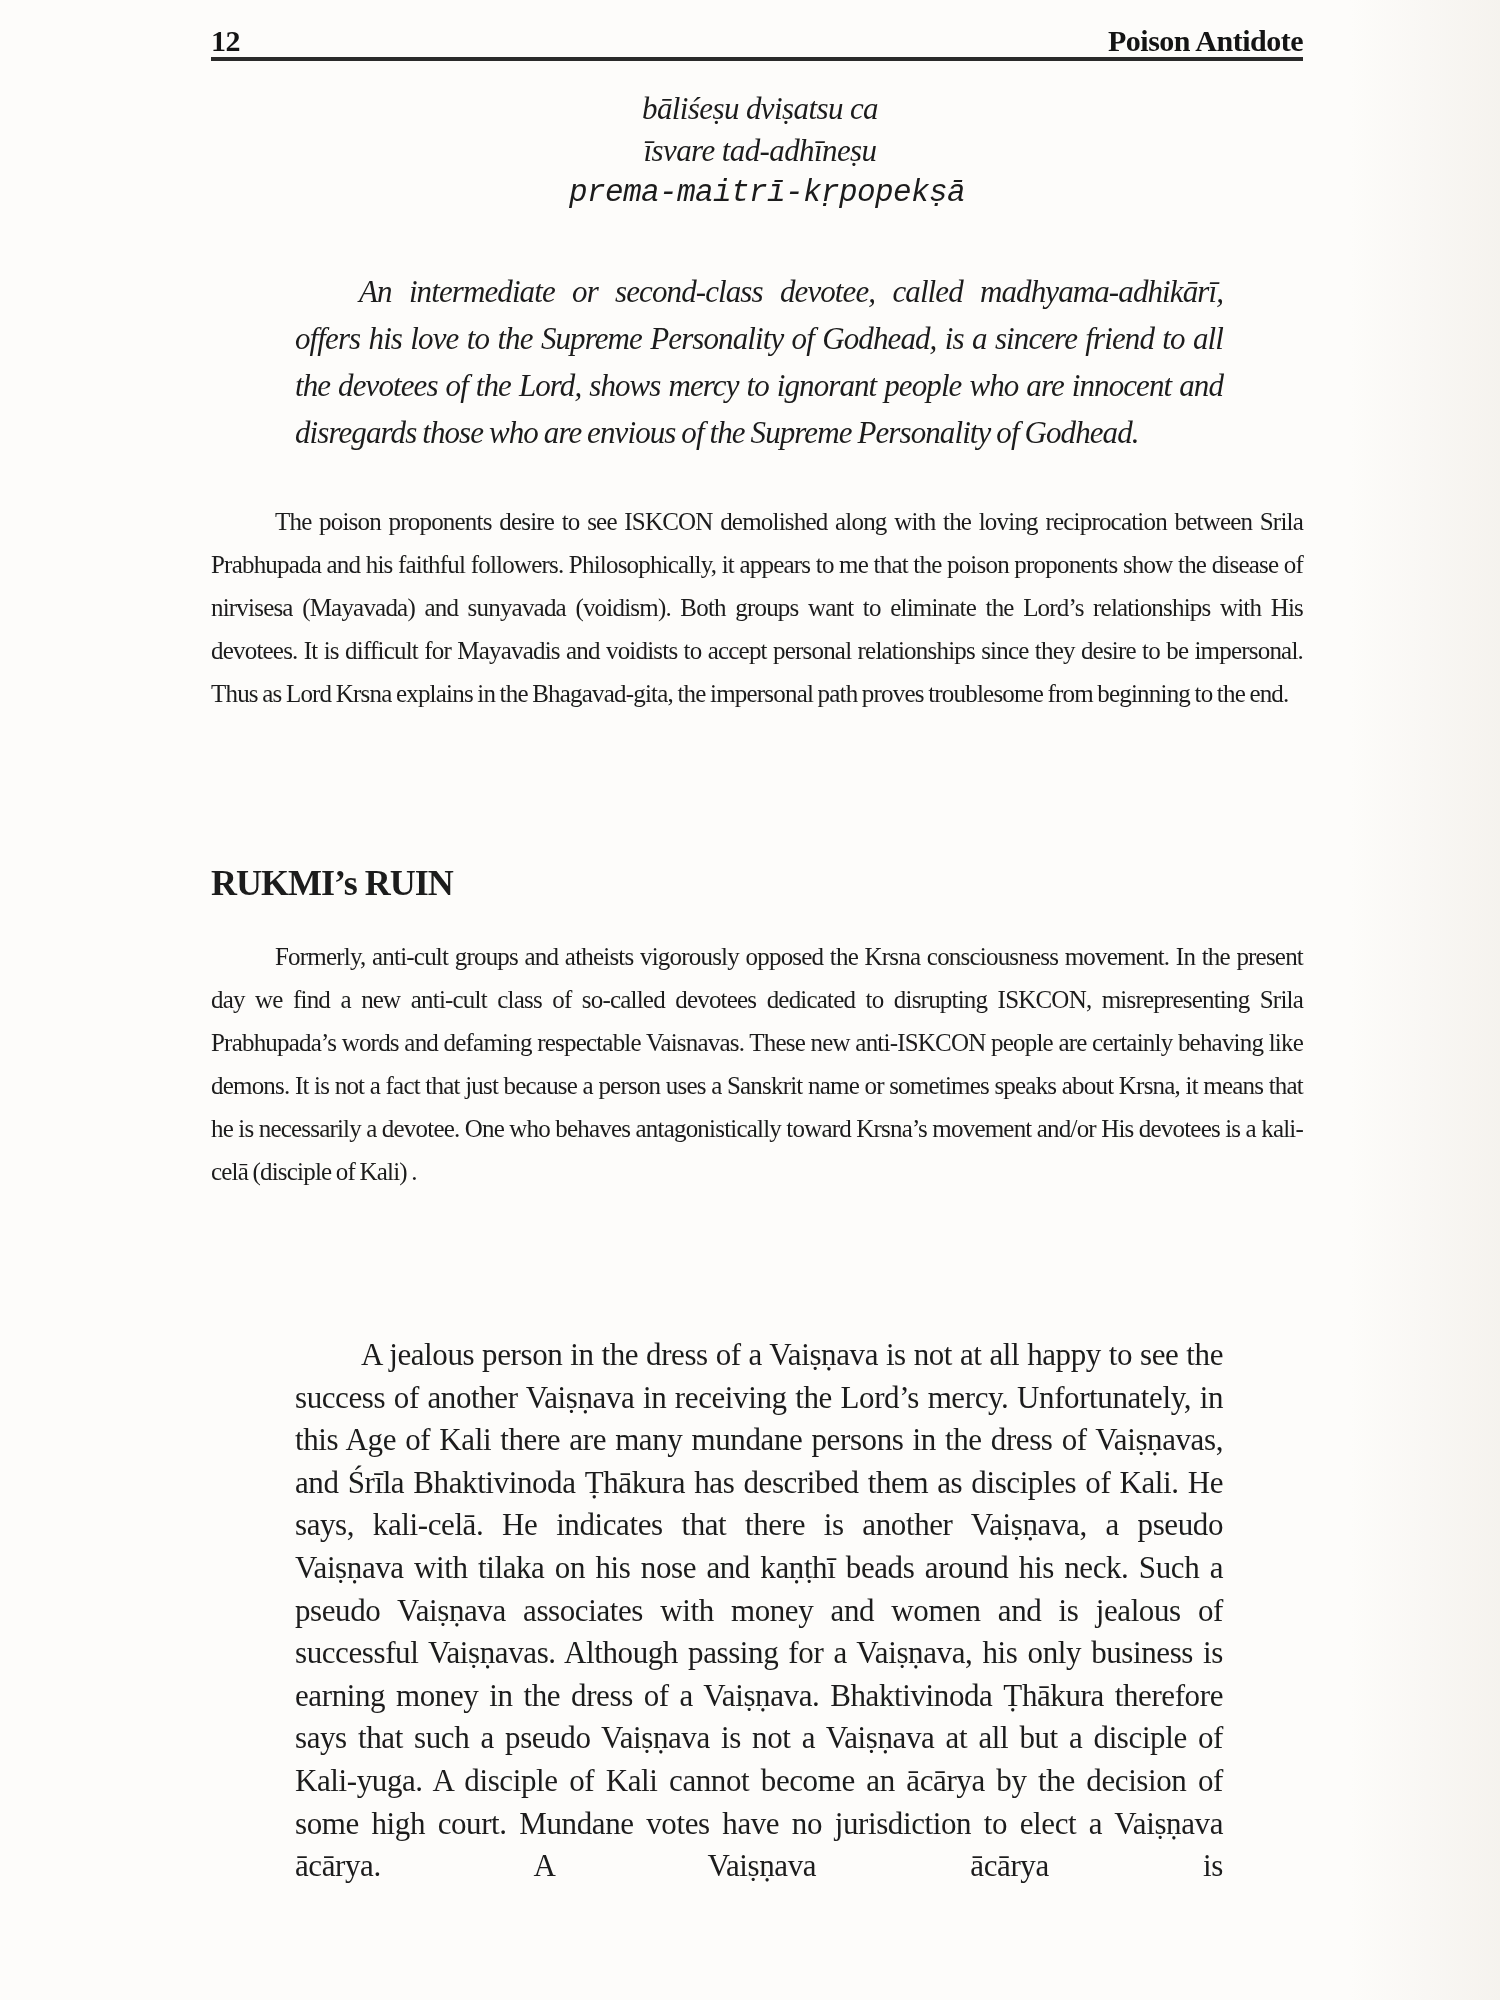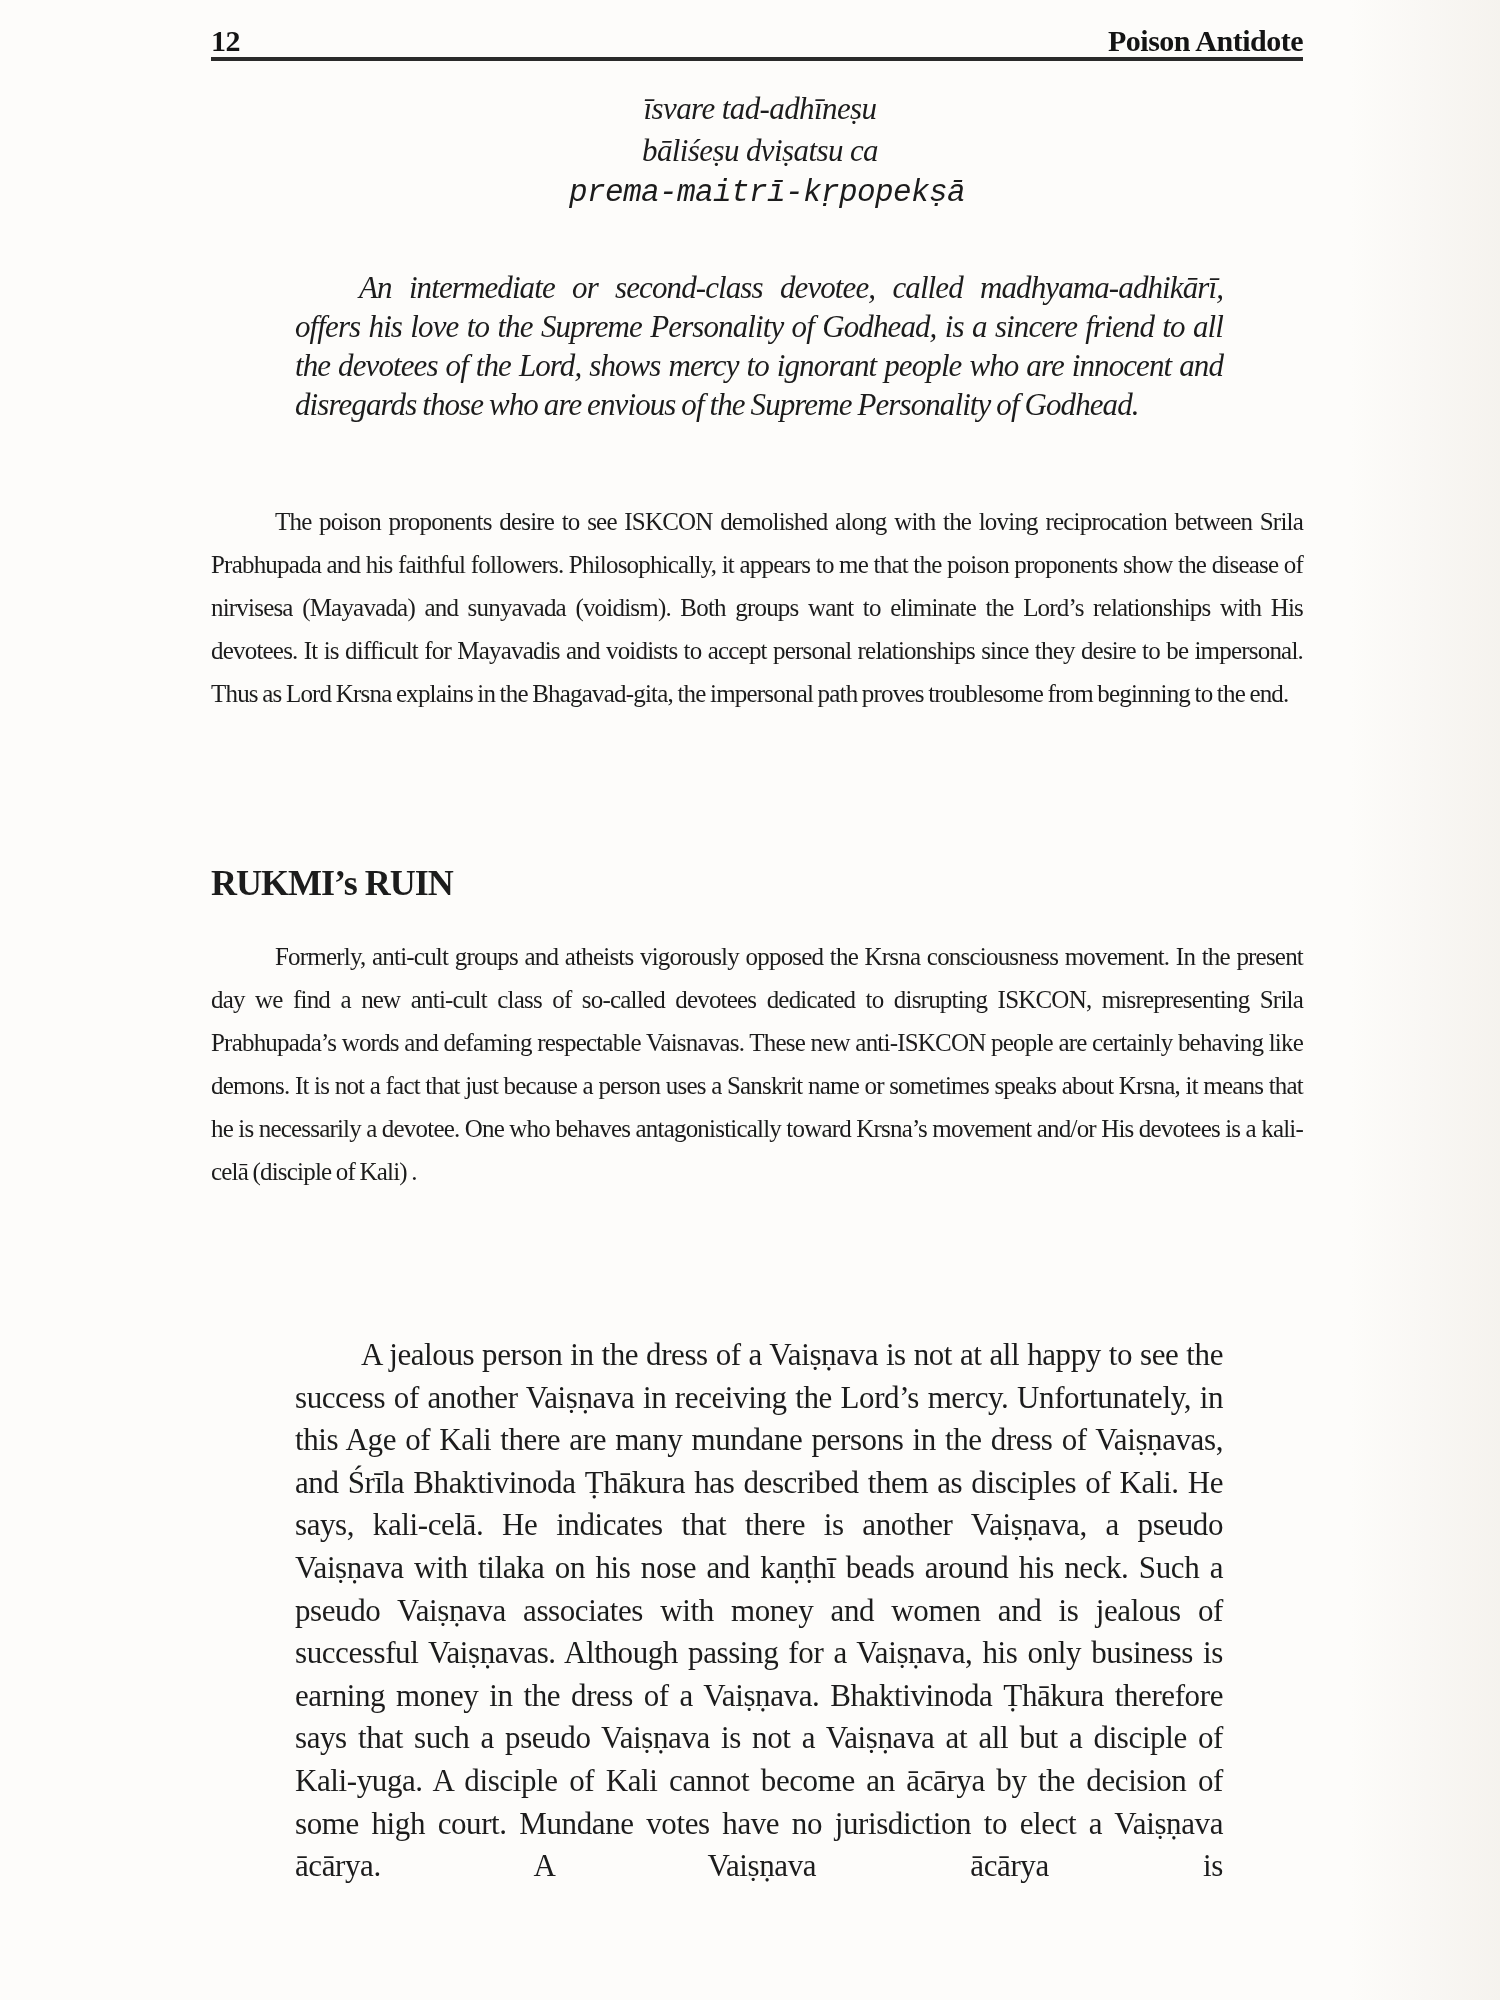--- a/index.html
+++ b/index.html
@@ -28,21 +28,21 @@
       text-align: center; font-style: italic; font-size: 31px; line-height: 42px;
       letter-spacing: -0.6px;
     }
     .verse .vl { display: block; }
     .verse .vl:nth-child(1) { padding-left: 6px; }
     .verse .vl:nth-child(2) { padding-left: 6px; }
     .verse .vl:nth-child(3) { padding-left: 20px; font-family: Liberation Mono, monospace; }
     .verse .vl:nth-child(4) { padding-left: 10px; }
     .quote1 {
       position: absolute; left: 84px; top: 268px; width: 928px;
-      font-style: italic; font-size: 31px; line-height: 39px;
+      font-style: italic; font-size: 31px; line-height: 47px;
       letter-spacing: -0.9px; word-spacing: -1px;
       text-align: justify; text-align-last: left;
     }
     .quote1 .indent { display: inline-block; width: 64px; }
     .para {
       font-size: 25px; line-height: 43px; letter-spacing: -0.8px; word-spacing: -1px;
       text-align: justify; text-align-last: left;
       position: absolute; left: 0; width: 1092px;
     }
     .para .indent { display: inline-block; width: 64px; }
@@ -68,22 +68,22 @@
 <body>
 
 <div class="page">
   <div class="header">
     <span>12</span>
     <span>Poison Antidote</span>
   </div>
   <div class="rule"></div>
 
   <div class="verse">
+    <span class="vl">bāliśeṣu dviṣatsu ca</span>
     <span class="vl">īsvare tad-adhīneṣu</span>
-    <span class="vl">bāliśeṣu dviṣatsu ca</span>
     <span class="vl">prema-maitrī-kṛpopekṣā</span>
   </div>
 
   <div class="quote1"><span class="indent"></span><span>An intermediate or second-class devotee, called madhyama-adhikārī, offers his love to the Supreme Personality of Godhead, is a sincere friend to all the devotees of the Lord, shows mercy to ignorant people who are innocent and disregards those who are envious of the Supreme Personality of Godhead.</span></div>
 
   <div class="para p1"><span class="indent"></span><span>The poison proponents desire to see ISKCON demolished along with the loving reciprocation between Srila Prabhupada and his faithful followers. Philosophically, it appears to me that the poison proponents show the disease of nirvisesa (Mayavada) and sunyavada (voidism). Both groups want to eliminate the Lord’s relationships with His devotees. It is difficult for Mayavadis and voidists to accept personal relationships since they desire to be impersonal. Thus as Lord Krsna explains in the Bhagavad-gita, the impersonal path proves troublesome from beginning to the end.</span></div>
 
   <div class="heading">RUKMI’s RUIN</div>
 
   <div class="para p2"><span class="indent"></span><span>Formerly, anti-cult groups and atheists vigorously opposed the Krsna consciousness movement. In the present day we find a new anti-cult class of so-called devotees dedicated to disrupting ISKCON, misrepresenting Srila Prabhupada’s words and defaming respectable Vaisnavas. These new anti-ISKCON people are certainly behaving like demons. It is not a fact that just because a person uses a Sanskrit name or sometimes speaks about Krsna, it means that he is necessarily a devotee. One who behaves antagonistically toward Krsna’s movement and/or His devotees is a kali-celā (disciple of Kali) .</span></div>

